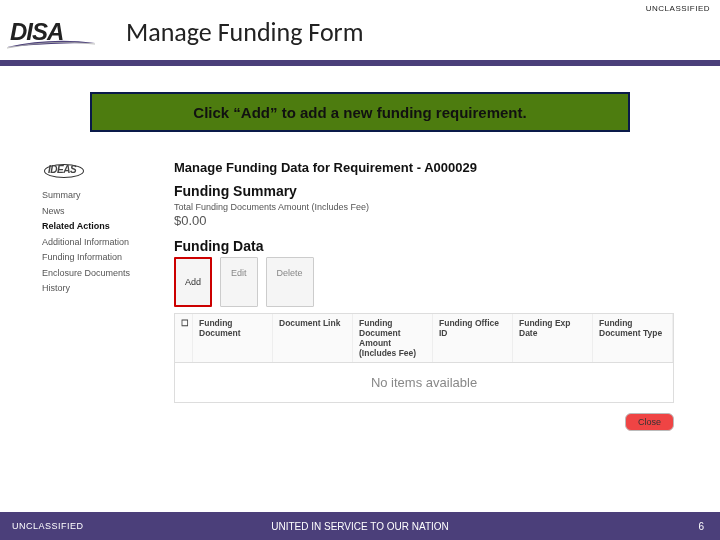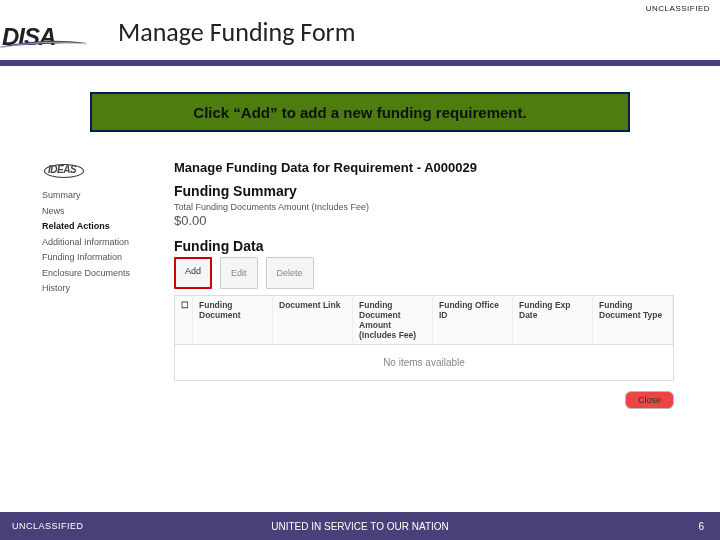--- a/index.html
+++ b/index.html
@@ -22,25 +22,25 @@
   .header-bar {
     position: absolute;
     top: 6px;
     left: 0;
     width: 100%;
     height: 52px;
     display: flex;
     align-items: center;
   }
   .logo {
-    margin-left: 2px;
+    margin-left: 10px;
     width: 88px;
     height: 38px;
     display: flex;
-    align-items: flex-end;
+    align-items: center;
     position: relative;
   }
   .logo-text {
     font-weight: 900;
     font-style: italic;
     font-size: 24px;
     color: #222;
     letter-spacing: -1px;
     font-family: Arial Black, Arial, sans-serif;
   }
@@ -165,21 +165,21 @@
     font-size: 9px;
     padding: 10px 10px;
     border: 1px solid #ccc;
     background: #f5f5f5;
     color: #888;
     border-radius: 1px;
   }
   .btn.add-highlight {
     border: 2.5px solid #c00;
     color: #333;
-    padding: 7px 9px;
+    padding: 18px 9px;
   }
   .funding-table {
     border: 1px solid #ddd;
     width: 500px;
     font-size: 8.5px;
   }
   .funding-table .thead {
     display: flex;
     background: #fafafa;
     border-bottom: 1px solid #ddd;
@@ -190,21 +190,21 @@
     color: #444;
     border-right: 1px solid #eee;
     flex: 1;
     min-width: 0;
   }
   .funding-table .th.checkbox-col { flex: 0 0 18px; text-align: center; }
   .funding-table .empty-row {
     text-align: center;
     padding: 12px 0;
     color: #888;
-    font-size: 10px;
+    font-size: 13px;
   }
   .close-row {
     width: 500px;
     display: flex;
     justify-content: flex-end;
     margin-top: 10px;
   }
   .close-btn {
     font-size: 9px;
     padding: 3px 12px;

